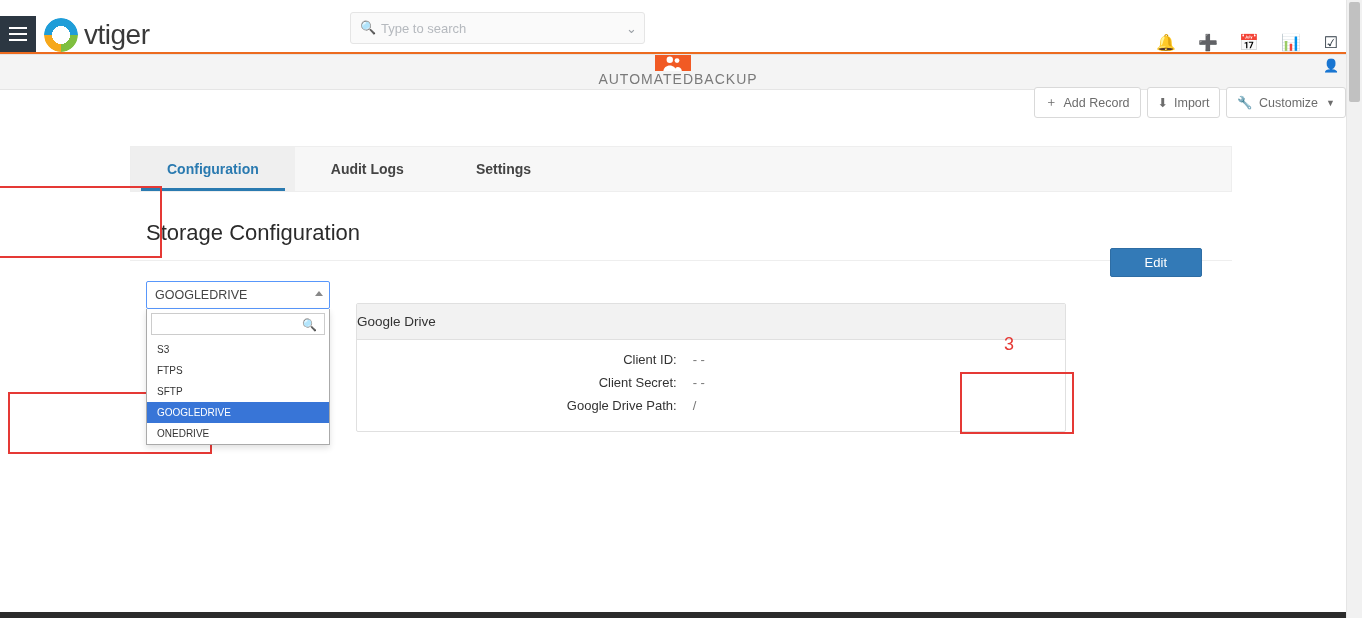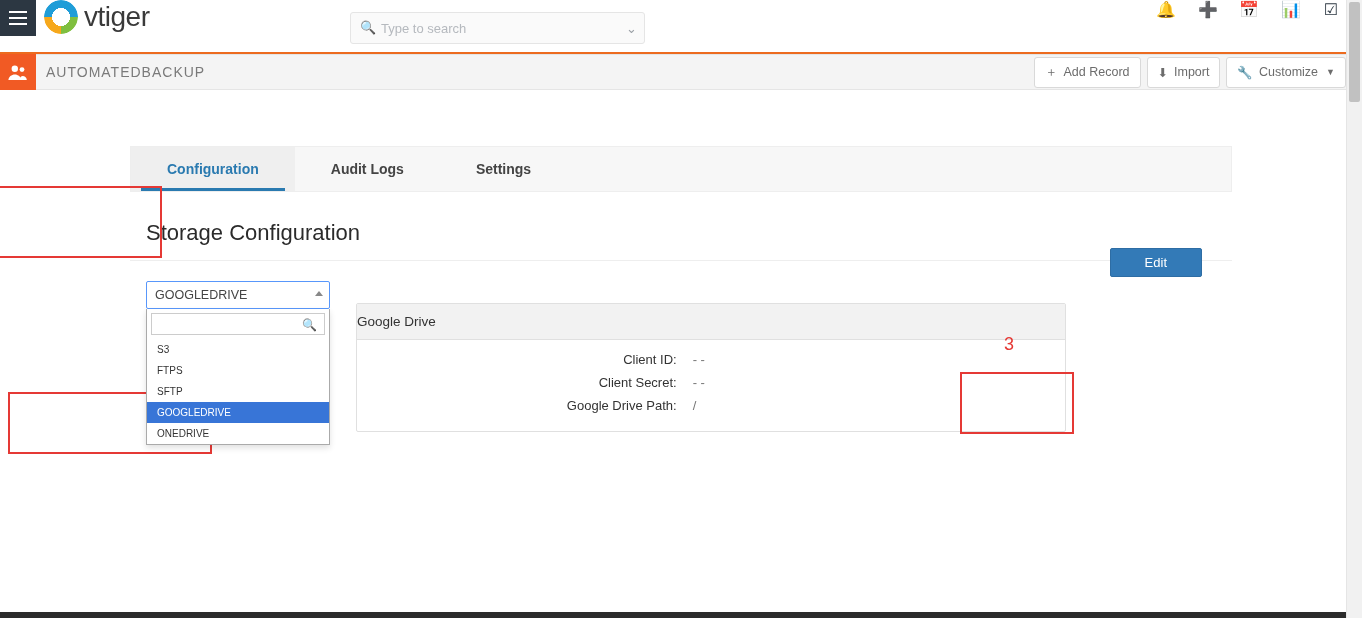--- a/index.html
+++ b/index.html
@@ -10,21 +10,21 @@
     color: #333;
     width: 1362px;
     height: 618px;
     position: relative;
     overflow: hidden;
   }
 
   
   .topbar {
     display: flex;
-    align-items: flex-start;
+    align-items: flex-end;
     height: 54px;
     padding: 0 14px 0 0;
     border-bottom: 2px solid #ec6b1f;
     position: relative;
     background: #fff;
   }
   .hamburger-box {
     width: 36px;
     height: 36px;
     background: #2c3742;
@@ -94,20 +94,21 @@
   
   .module-row {
     display:flex;
     align-items:center;
     background:#f4f4f4;
     border:1px solid #e5e5e5;
     border-left:none; border-right:none;
     height: 36px;
     padding-right: 16px;
     margin-top: -22px;
+    flex-direction: column;
   }
   .module-icon {
     width: 36px; height: 36px;
     background: #f15a24;
     display:flex; align-items:center; justify-content:center;
     color:#fff;
   }
   .module-title {
     margin-left: 10px;
     font-size: 14px;

